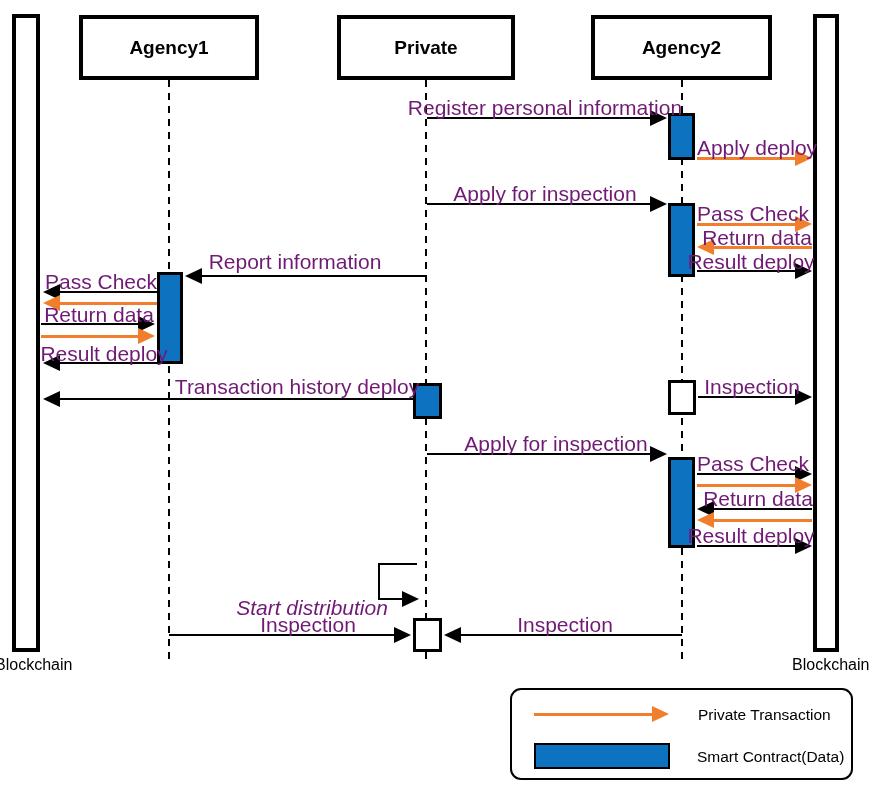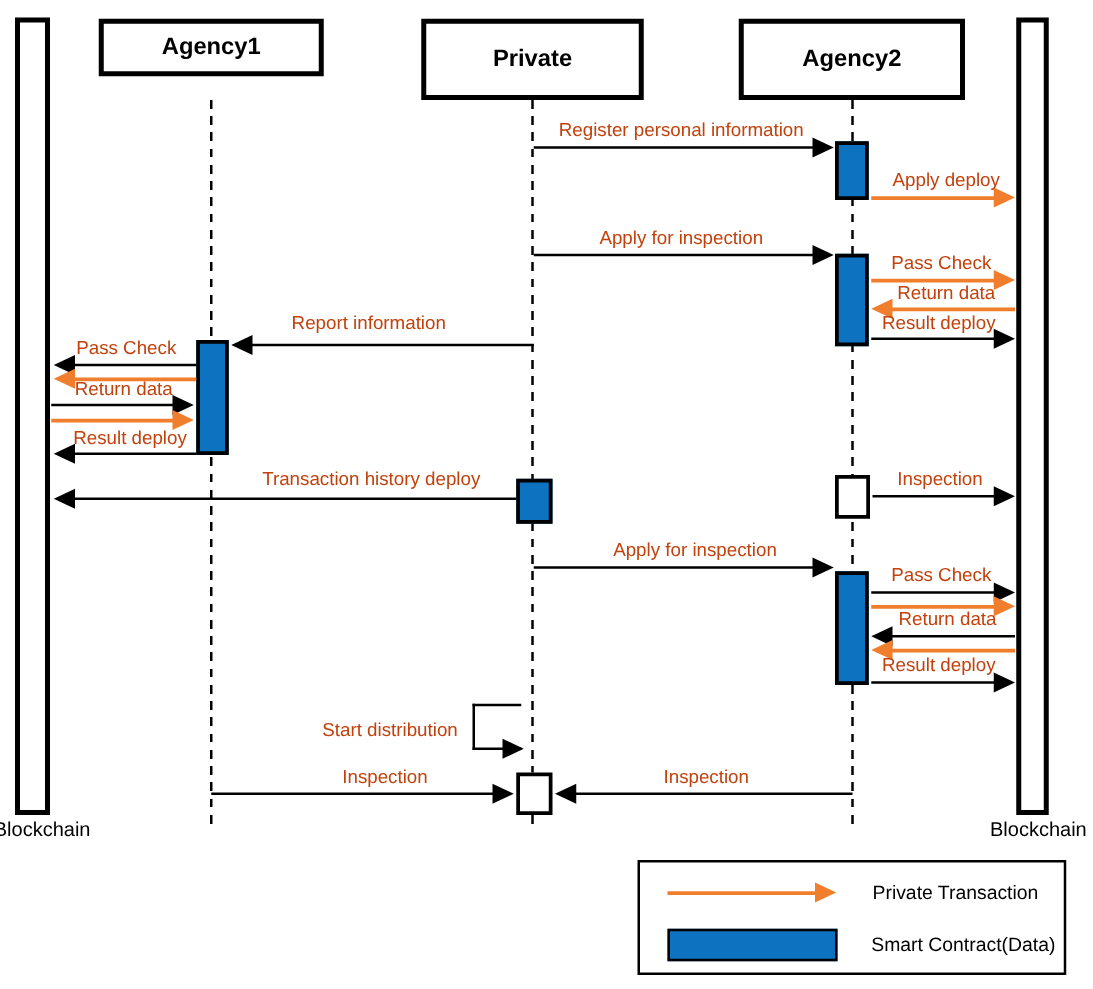--- a/index.html
+++ b/index.html
@@ -33,21 +33,21 @@
   .act.plain{background:#fff;}
   .msg-line{position:absolute;}
   .msg-line.black{height:2px;background:#000;}
   .msg-line.orange{height:3px;background:var(--orange);}
   .head{position:absolute;width:0;height:0;border-top:8px solid transparent;border-bottom:8px solid transparent;}
   .head.right.black{border-left:17px solid #000;}
   .head.left.black{border-right:17px solid #000;}
   .head.right.orange{border-left:17px solid var(--orange);}
   .head.left.orange{border-right:17px solid var(--orange);}
   .msg-label{
-    position:absolute;font-size:15px;color:#c2410c;white-space:nowrap;
+    position:absolute;font-size:21px;color:#701a75;white-space:nowrap;
     transform:translateX(-50%);
   }
   .self-box{
     position:absolute;box-sizing:border-box;
     border:2px solid #000;border-right:none;background:transparent;
   }
   .legend{
     position:absolute;border:2px solid #000;background:#fff;box-sizing:border-box;
   }
   .legend-line{
@@ -136,32 +136,32 @@
       <div class="head right black" style="left: 795px; top: 538px;"></div>
       <div class="msg-label" style="left: 751px; top: 524px;">Result deploy</div>
       <div class="msg-line black" style="left: 169px; top: 634px; width: 230px;"></div>
       <div class="head right black" style="left: 394px; top: 627px;"></div>
       <div class="msg-label" style="left: 308px; top: 613px;">Inspection</div>
       <div class="msg-line black" style="left: 456px; top: 634px; width: 226px;"></div>
       <div class="head left black" style="left: 444px; top: 627px;"></div>
       <div class="msg-label" style="left: 565px; top: 613px;">Inspection</div>
       <div class="self-box" style="left: 378px; top: 563px; width: 39px; height: 37px;"></div>
       <div class="head right black" style="left: 402px; top: 591px;"></div>
-      <div class="msg-label" style="left: 312px; top: 576px;">Start distribution</div>
-      <div class="actor-box" style="left: 79px; top: 15px; width: 180px; height: 46px;">
+      <div class="msg-label" style="left: 312px; top: 596px; font-style: italic;">Start distribution</div>
+      <div class="actor-box" style="left: 79px; top: 15px; width: 180px; height: 65px;">
         <span>Agency1</span>
       </div>
       <div class="actor-box" style="left: 337px; top: 15px; width: 178px; height: 65px;">
         <span>Private</span>
       </div>
       <div class="actor-box" style="left: 591px; top: 15px; width: 181px; height: 65px;">
         <span>Agency2</span>
       </div>
     </div>
 
-  <div class="legend" id="legend-box" style="left: 510px; top: 688px; width: 343px; height: 92px;">
+  <div class="legend" id="legend-box" style="left: 510px; top: 688px; width: 343px; height: 92px; border-radius: 11px;">
     <div class="legend-line" id="legend-arrow-line" style="left: 22px; top: 23px; width: 122px;"></div>
     <div class="head right orange" id="legend-arrow-head" style="left: 140px; top: 16px; position: absolute;"></div>
     <div class="legend-swatch" id="legend-swatch" style="left: 22px; top: 53px; width: 136px; height: 26px;"></div>
     <div class="legend-label" id="legend-label-0" style="left: 186px; top: 16px;">Private Transaction</div>
     <div class="legend-label" id="legend-label-1" style="left: 185px; top: 58px;">Smart Contract(Data)</div>
   </div>
 </div>
 
 </body></html>

